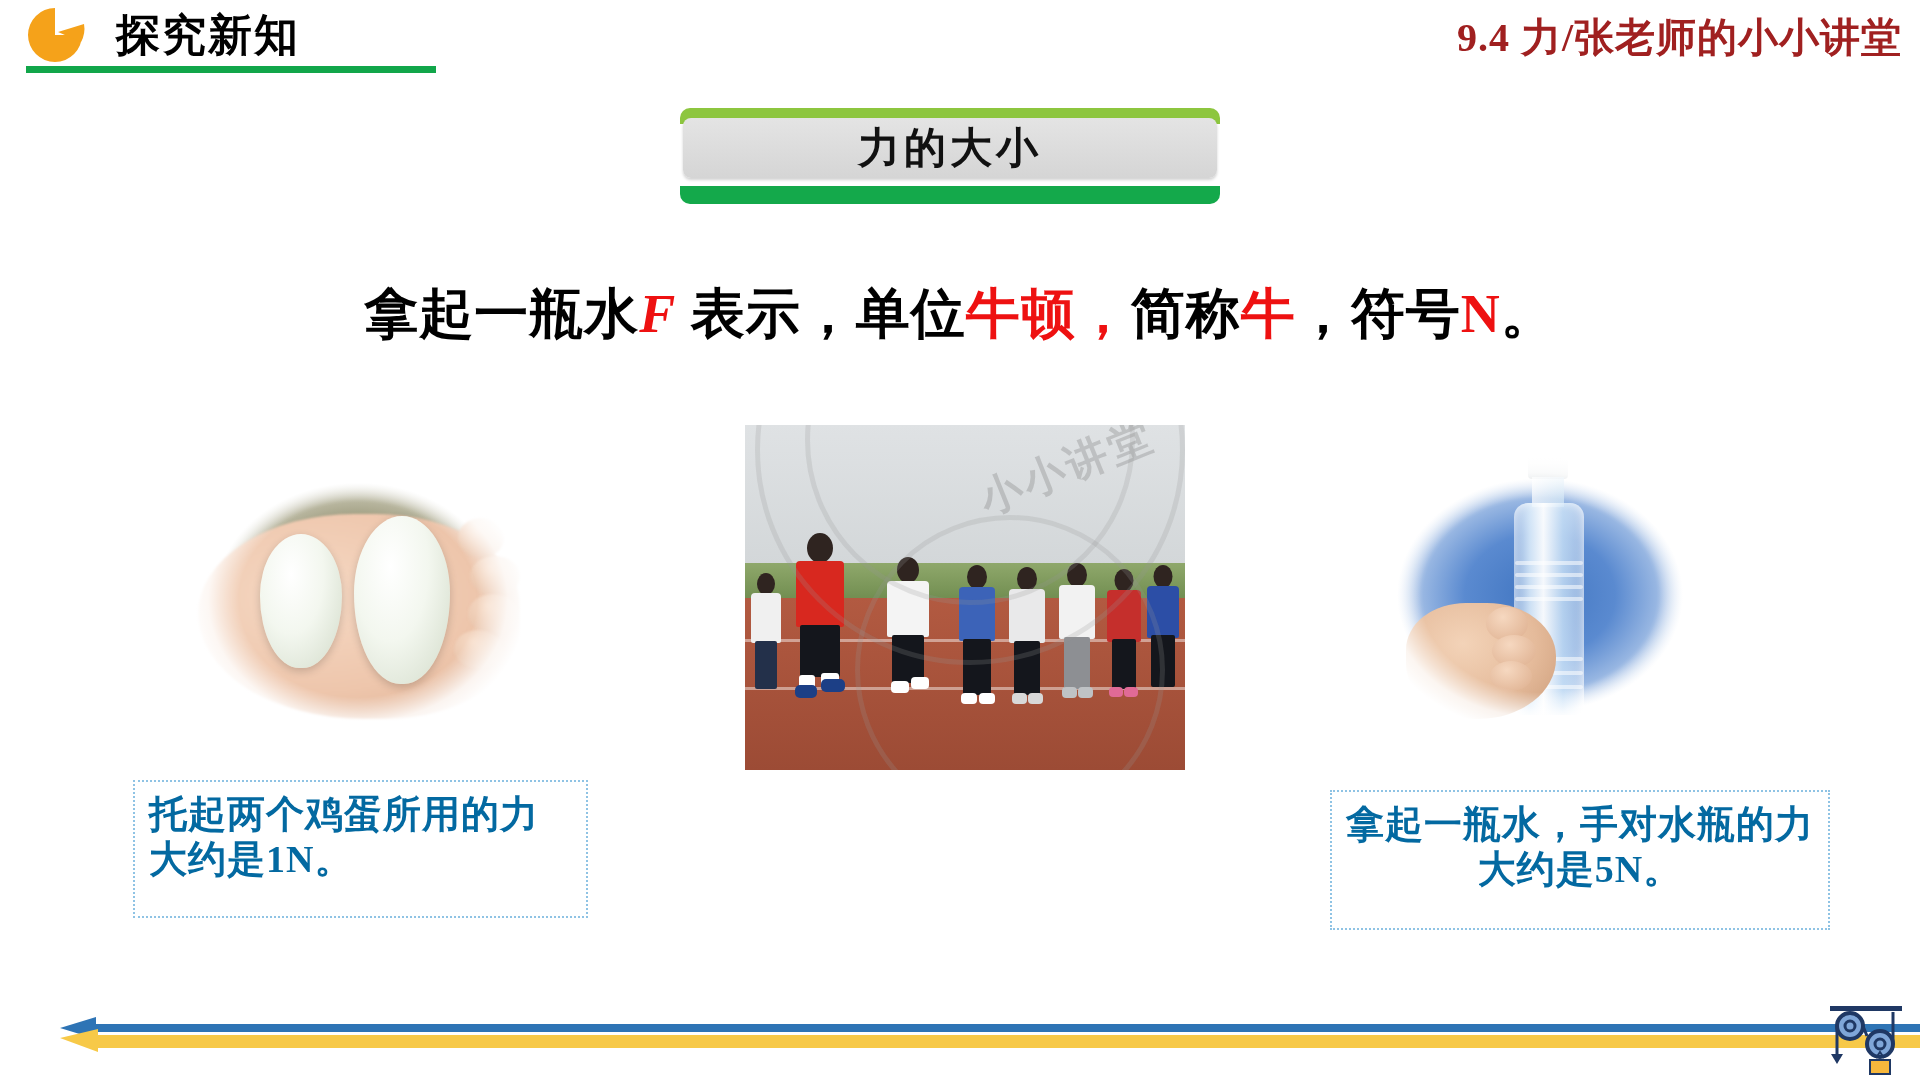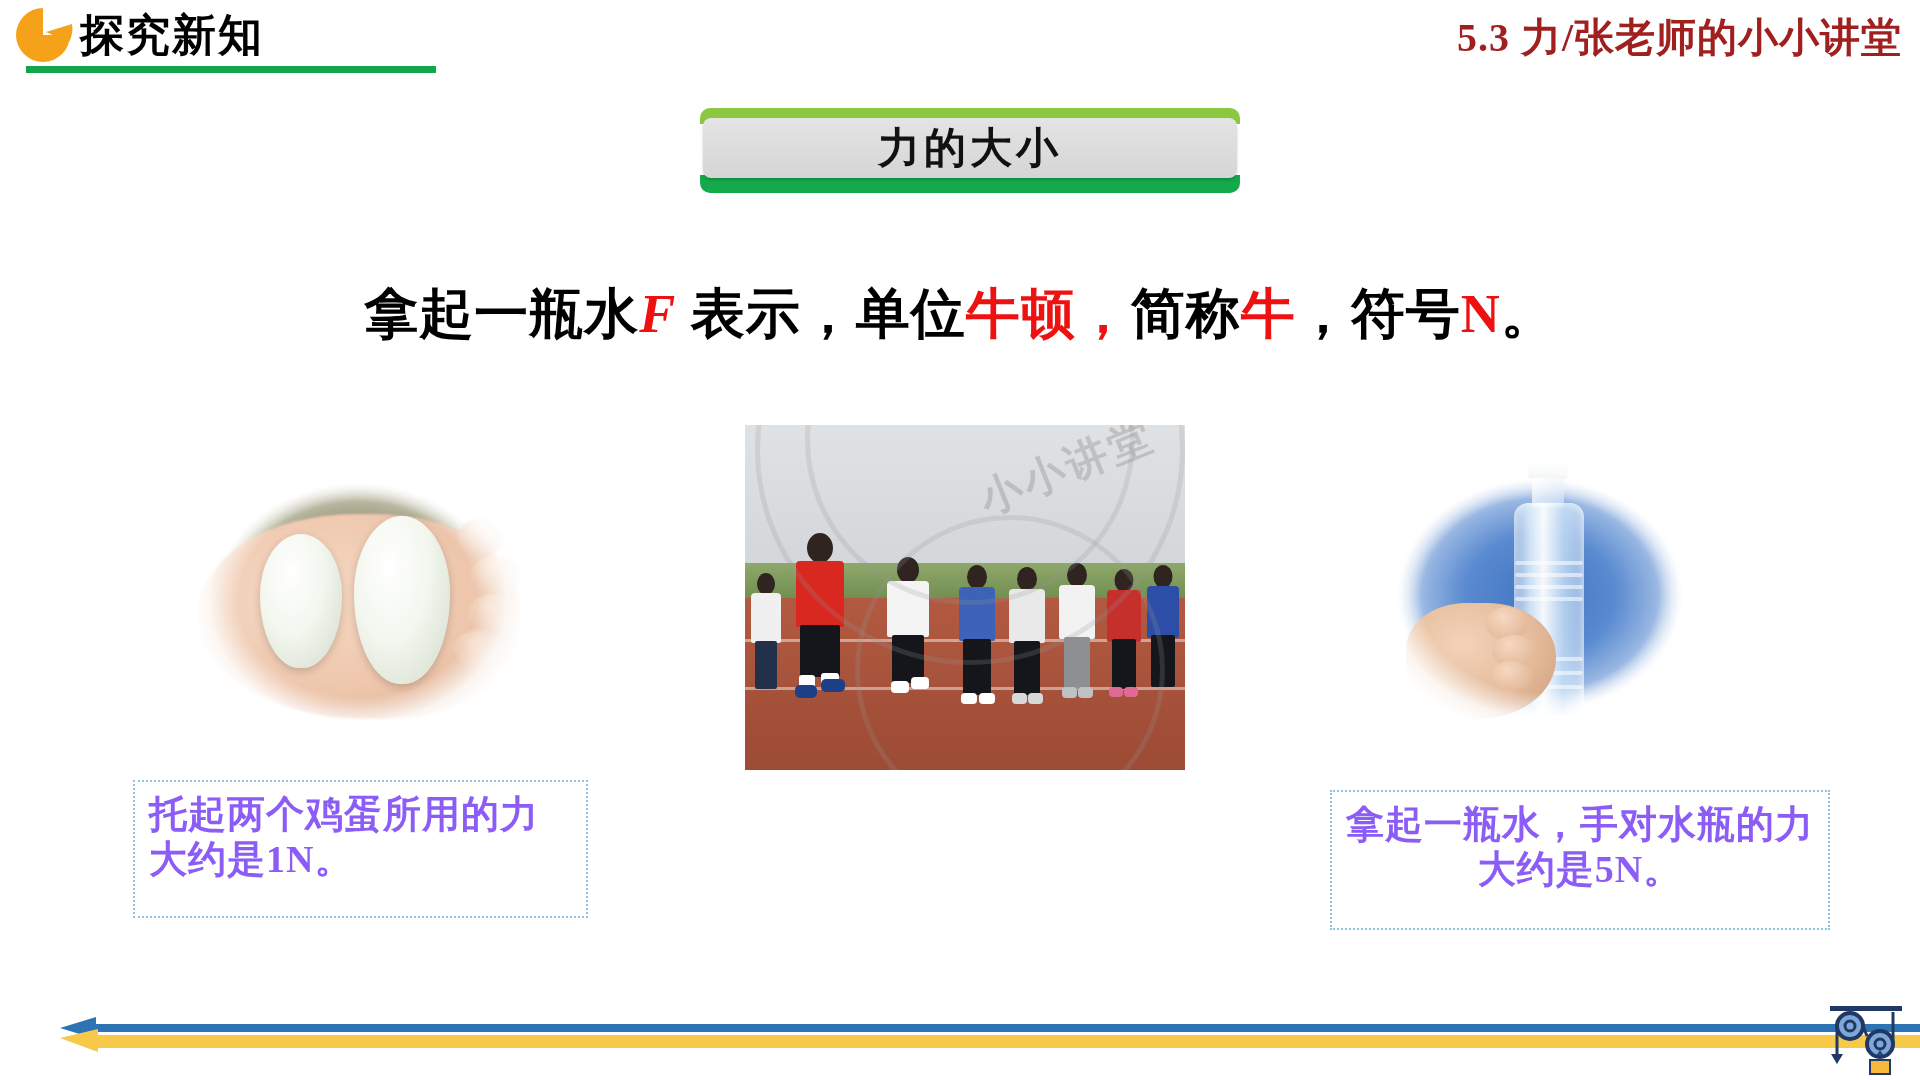--- a/index.html
+++ b/index.html
@@ -1,30 +1,30 @@
 <!DOCTYPE html>
 <html><head>
 <meta charset="utf-8">
 <style>
   html,body{margin:0;padding:0;}
   body{
     width:1920px;height:1080px;background:#fff;overflow:hidden;position:relative;
     font-family:"Liberation Serif","DejaVu Serif",serif;
   }
   
-  .hdr-left{position:absolute;left:12px;top:4px;display:flex;align-items:center;gap:6px;text-align:center;}
+  .hdr-left{position:absolute;left:24px;top:4px;display:flex;align-items:center;gap:30px;text-align:center;}
   .pie-wrap{width:62px;height:62px;position:relative;}
   .hdr-title{font-size:44px;font-weight:bold;color:#000;letter-spacing:2px;
     font-family:"DejaVu Sans","Liberation Sans",sans-serif;line-height:1;}
   .hdr-underline{position:absolute;left:26px;top:66px;width:410px;height:7px;background:#11A64A;}
   .hdr-right{position:absolute;right:18px;top:10px;font-size:40px;font-weight:bold;
     color:#A02020;letter-spacing:1px;font-family:"Liberation Serif","DejaVu Serif",serif;}
 
   
-  .plate{position:absolute;left:700px;top:108px;width:540px;height:85px;}
+  .plate{position:absolute;left:680px;top:108px;width:540px;height:96px;}
   .plate-top{position:absolute;left:0;top:0;width:100%;height:16px;background:#8DC63F;
     border-radius:10px 10px 0 0;}
   .plate-bot{position:absolute;left:0;bottom:0;width:100%;height:18px;background:#14A94B;
     border-radius:0 0 10px 10px;}
   .plate-body{position:absolute;left:3px;top:10px;width:calc(100% - 6px);height:60px;
     background:linear-gradient(#e4e4e4,#d5d5d5);border-radius:8px;
     display:flex;align-items:center;justify-content:center;
     box-shadow:0 2px 3px rgba(0,0,0,.18);}
   .plate-text{font-size:42px;font-weight:bold;color:#111;letter-spacing:4px;
     font-family:"DejaVu Sans","Liberation Sans",sans-serif;}
@@ -92,41 +92,41 @@
   .b-rib{position:absolute;left:3px;width:68px;height:4px;background:rgba(255,255,255,.55);border-radius:2px;}
   .hand2{position:absolute;left:66px;top:168px;width:150px;height:116px;
     border-radius:40% 46% 52% 48%;
     background:radial-gradient(ellipse at 38% 35%, #f3d3b8 0%, #e5bb9b 55%, #c99875 100%);
     filter:blur(.6px);}
   .knuckle{position:absolute;border-radius:50%;
     background:radial-gradient(ellipse at 40% 30%, #f6d8c0, #ddae8d);}
 
   
   .cap{position:absolute;border:2px dotted #8FC3E4;background:#fff;
-    font-size:38px;font-weight:bold;color:#8b5cf6;line-height:1.18;letter-spacing:1px;
+    font-size:38px;font-weight:bold;color:#0369a1;line-height:1.18;letter-spacing:1px;
     padding:10px 14px;box-sizing:border-box;}
 
   
   .arrows{position:absolute;left:0;bottom:28px;width:1920px;height:36px;}
   .pulley{position:absolute;right:14px;bottom:4px;width:96px;height:74px;}
 </style>
 </head>
 <body>
 
 <div class="hdr-left">
   <div class="pie-wrap">
     <svg width="62" height="62" viewBox="0 0 62 62">
       <path d="M31 31 L31 4 A27 27 0 1 0 58 31 Z" fill="#F5A21A"></path>
       <path d="M34 28 L60 20 A27 27 0 0 1 57 38 Z" fill="#F5A21A"></path>
     </svg>
   </div>
   <div class="hdr-title">探究新知</div>
 </div>
 <div class="hdr-underline"></div>
-<div class="hdr-right">5.3  力/张老师的小小讲堂</div>
+<div class="hdr-right">9.4  力/张老师的小小讲堂</div>
 
 <div class="plate">
   <div class="plate-top"></div>
   <div class="plate-bot"></div>
   <div class="plate-body">
     <span class="plate-text">力的大小</span>
   </div>
 </div>
 
 <div class="statement">

